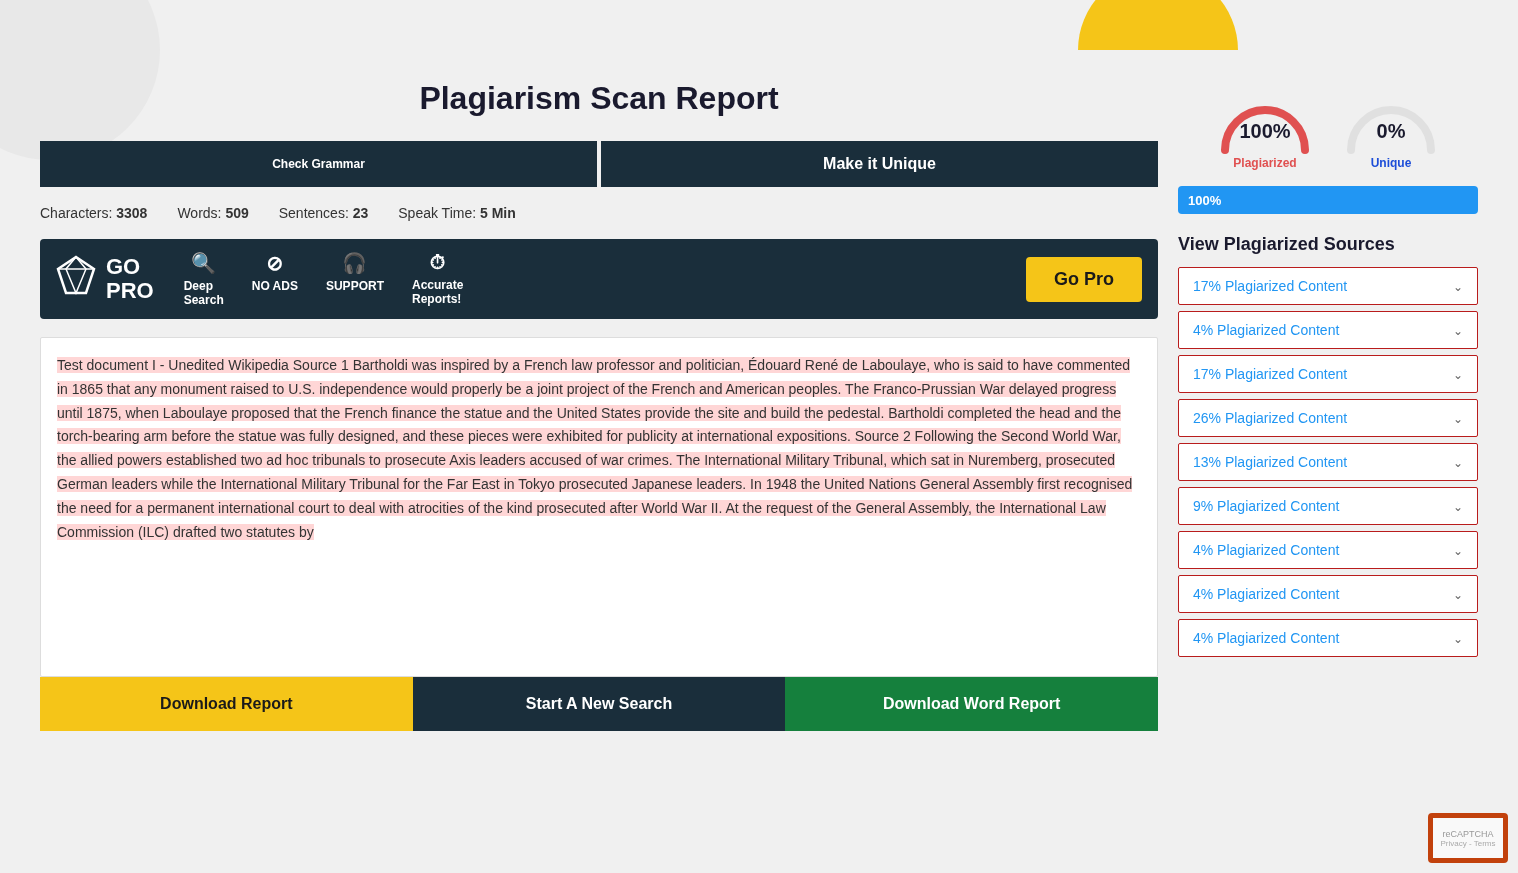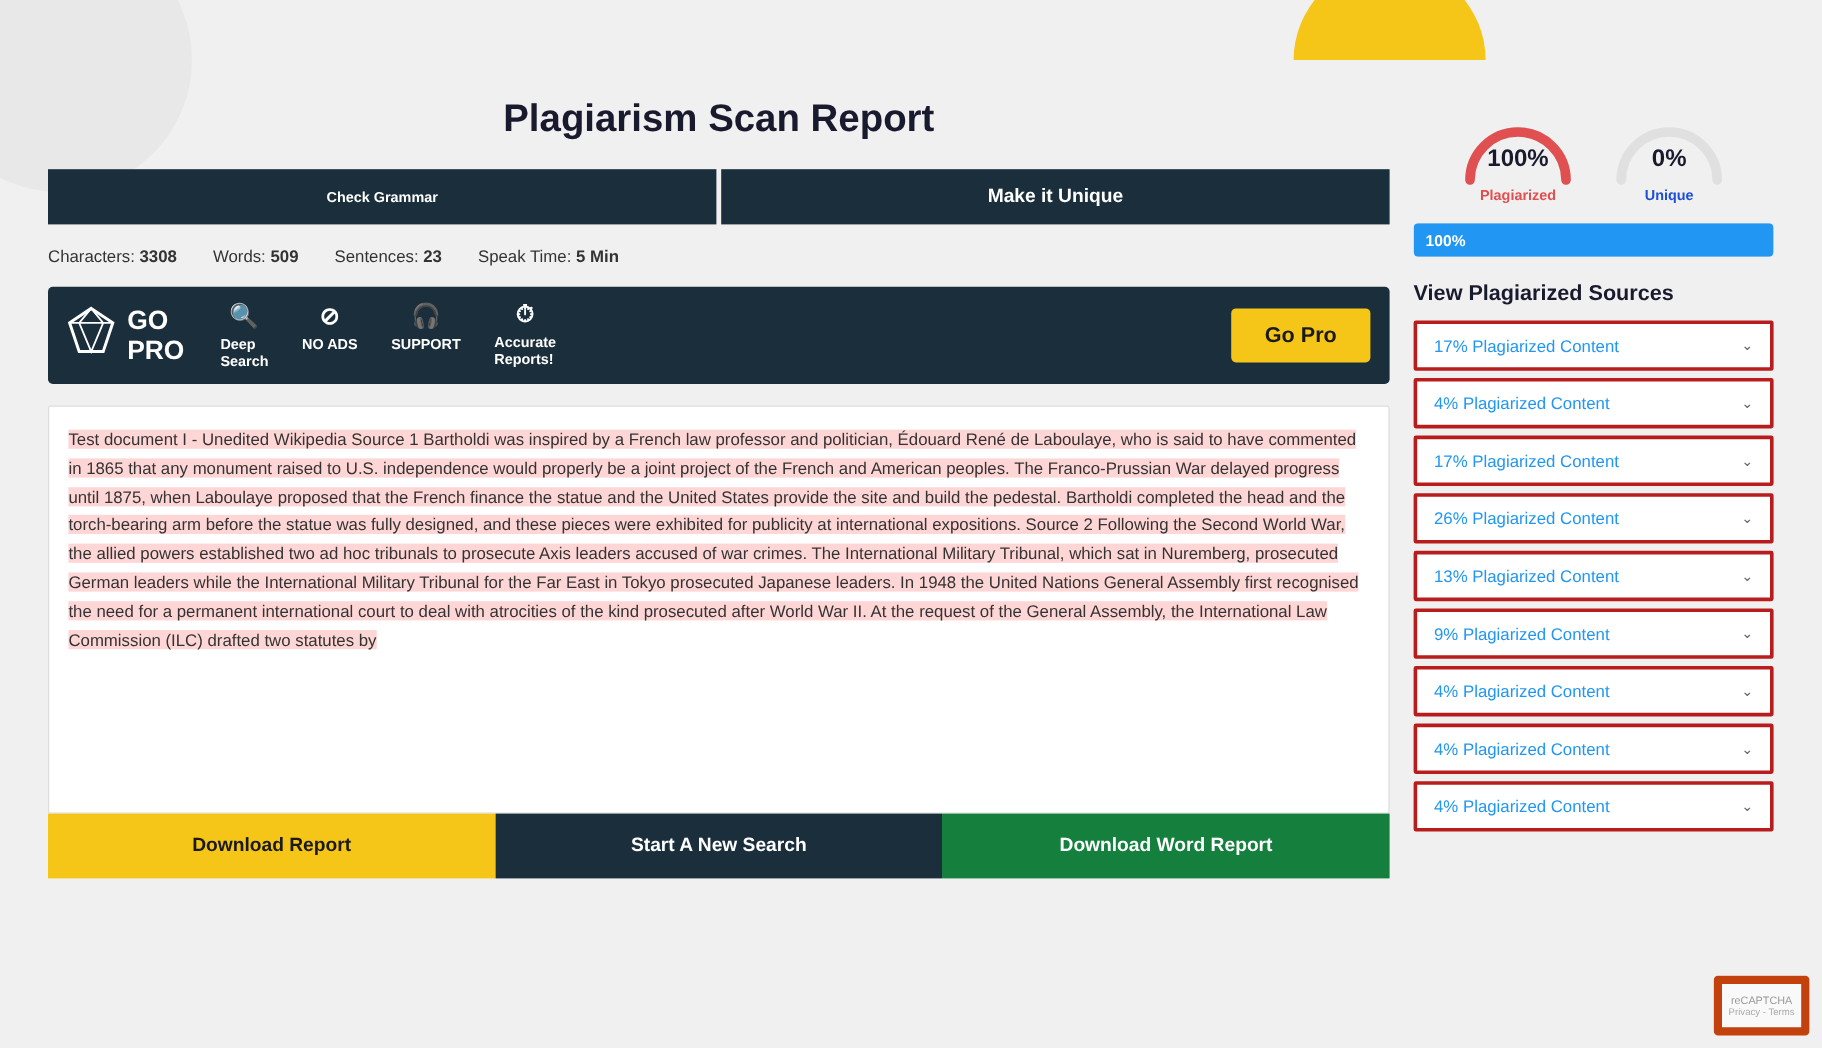--- a/index.html
+++ b/index.html
@@ -255,23 +255,23 @@
 
     
     .sources-title {
       font-size: 18px;
       font-weight: 700;
       color: #1a1a2e;
       margin-bottom: 12px;
     }
     .source-item {
       display: flex;
-      align-items: center;
+      align-items: flex-end;
       justify-content: space-between;
-      border: 3px solid #b91c1c;
+      border: 1px solid #b91c1c;
       padding: 10px 14px;
       margin-bottom: 6px;
       background: #fff;
       border-radius: 2px;
       cursor: pointer;
     }
     .source-item span {
       font-size: 14px;
       color: #2196f3;
     }
@@ -279,21 +279,21 @@
       color: #666;
       font-size: 12px;
     }
 
     
     .recaptcha-box {
       position: fixed;
       bottom: 10px;
       right: 10px;
       background: #f9f9f9;
-      border: 7px solid #c2410c;
+      border: 5px solid #c2410c;
       border-radius: 4px;
       width: 80px;
       height: 50px;
       display: flex;
       flex-direction: column;
       align-items: center;
       justify-content: center;
       font-size: 8px;
       color: #666;
       z-index: 999;

